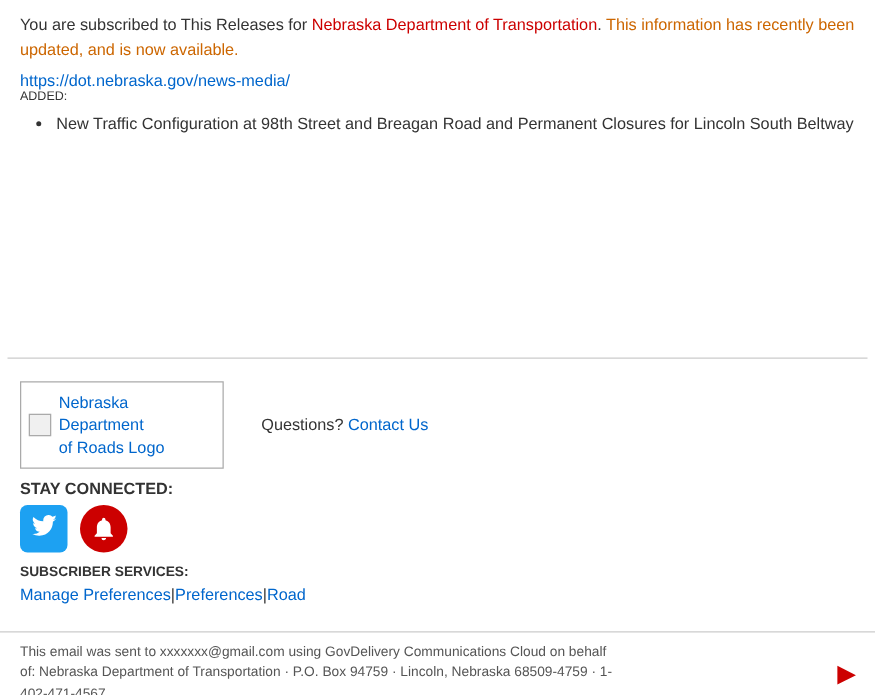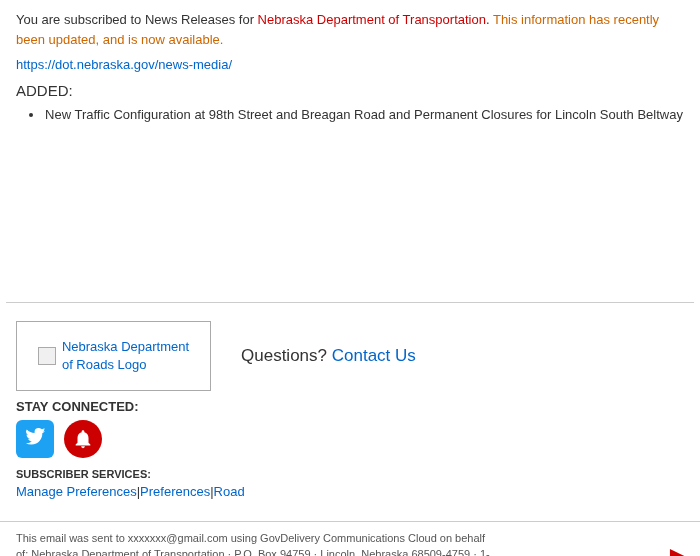--- a/index.html
+++ b/index.html
@@ -28,26 +28,26 @@
     }
 
     .intro-text .highlight-orange {
       color: #cc6600;
     }
 
     .dot-link {
       color: #0066cc;
       text-decoration: none;
       display: block;
-      margin-bottom: 10px;
+      margin-bottom: 0;
       font-size: 13px;
     }
 
     .added-label {
-      font-size: 15px;
+      font-size: 10px;
       color: #333;
       margin-bottom: 6px;
     }
 
     .bullet-list {
       list-style: disc;
       margin-left: 28px;
       text-align: center;
     }
 
@@ -73,21 +73,21 @@
 
     .footer-top {
       display: flex;
       align-items: center;
       padding: 8px 0;
       min-height: 80px;
     }
 
     .logo-box {
       border: 1px solid #aaa;
-      width: 195px;
+      width: 163px;
       min-height: 70px;
       display: flex;
       align-items: center;
       justify-content: center;
       padding: 6px;
       margin-right: 30px;
       flex-shrink: 0;
     }
 
     .logo-text {
@@ -102,21 +102,21 @@
       width: 18px;
       height: 18px;
       border: 1px solid #aaa;
       background: #f0f0f0;
       margin-right: 6px;
       vertical-align: middle;
       flex-shrink: 0;
     }
 
     .questions-area {
-      font-size: 17px;
+      font-size: 13px;
       color: #333;
       text-align: right;
     }
 
     .questions-area a {
       color: #0066cc;
       text-decoration: none;
     }
 
     .stay-connected {
@@ -221,21 +221,21 @@
       color: #cc0000;
       font-size: 18px;
       font-weight: bold;
     }
   </style>
 </head>
 <body>
 
 <div class="main-content">
   <p class="intro-text">
-    <span>You are subscribed to News Releases for </span><span class="highlight-red">Nebraska Department of Transportation</span><span>. </span><span class="highlight-orange">This information has recently been updated, and is now available.</span>
+    <span>You are subscribed to This Releases for </span><span class="highlight-red">Nebraska Department of Transportation</span><span>. </span><span class="highlight-orange">This information has recently been updated, and is now available.</span>
   </p>
 
   <a class="dot-link" href="#">https://dot.nebraska.gov/news-media/</a>
 
   <p class="added-label">ADDED:</p>
 
   <ul class="bullet-list">
     <li>New Traffic Configuration at 98th Street and Breagan Road and Permanent Closures for Lincoln South Beltway</li>
   </ul>
 

